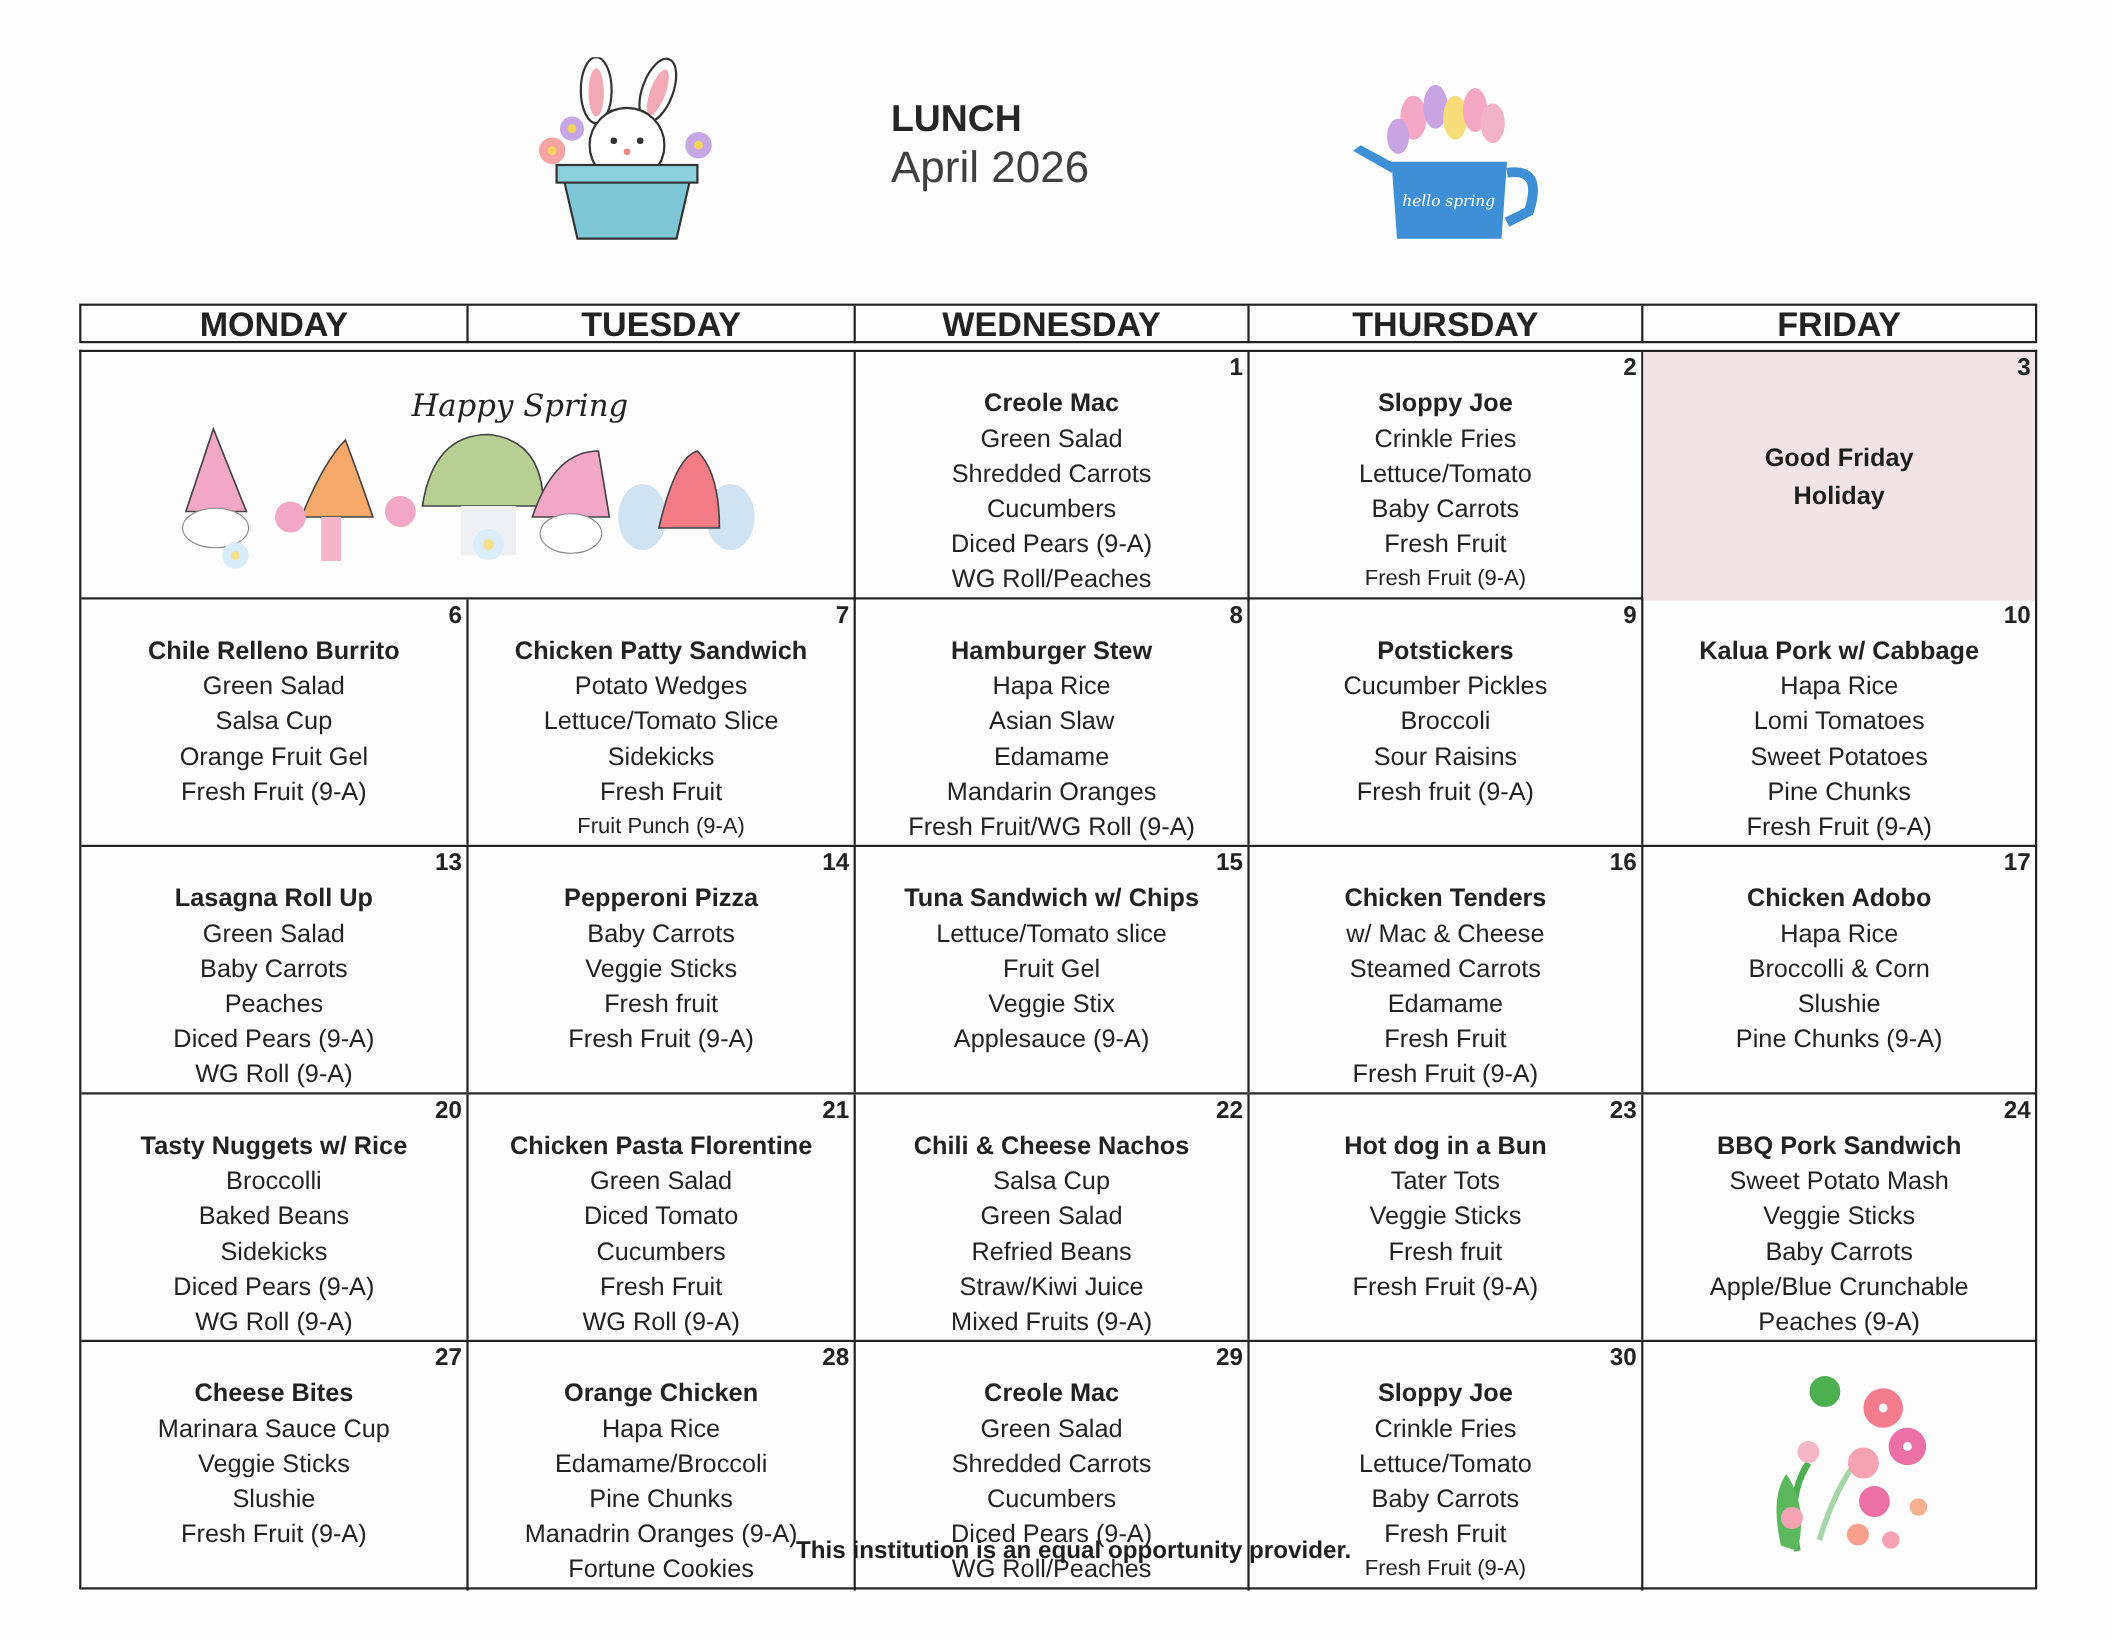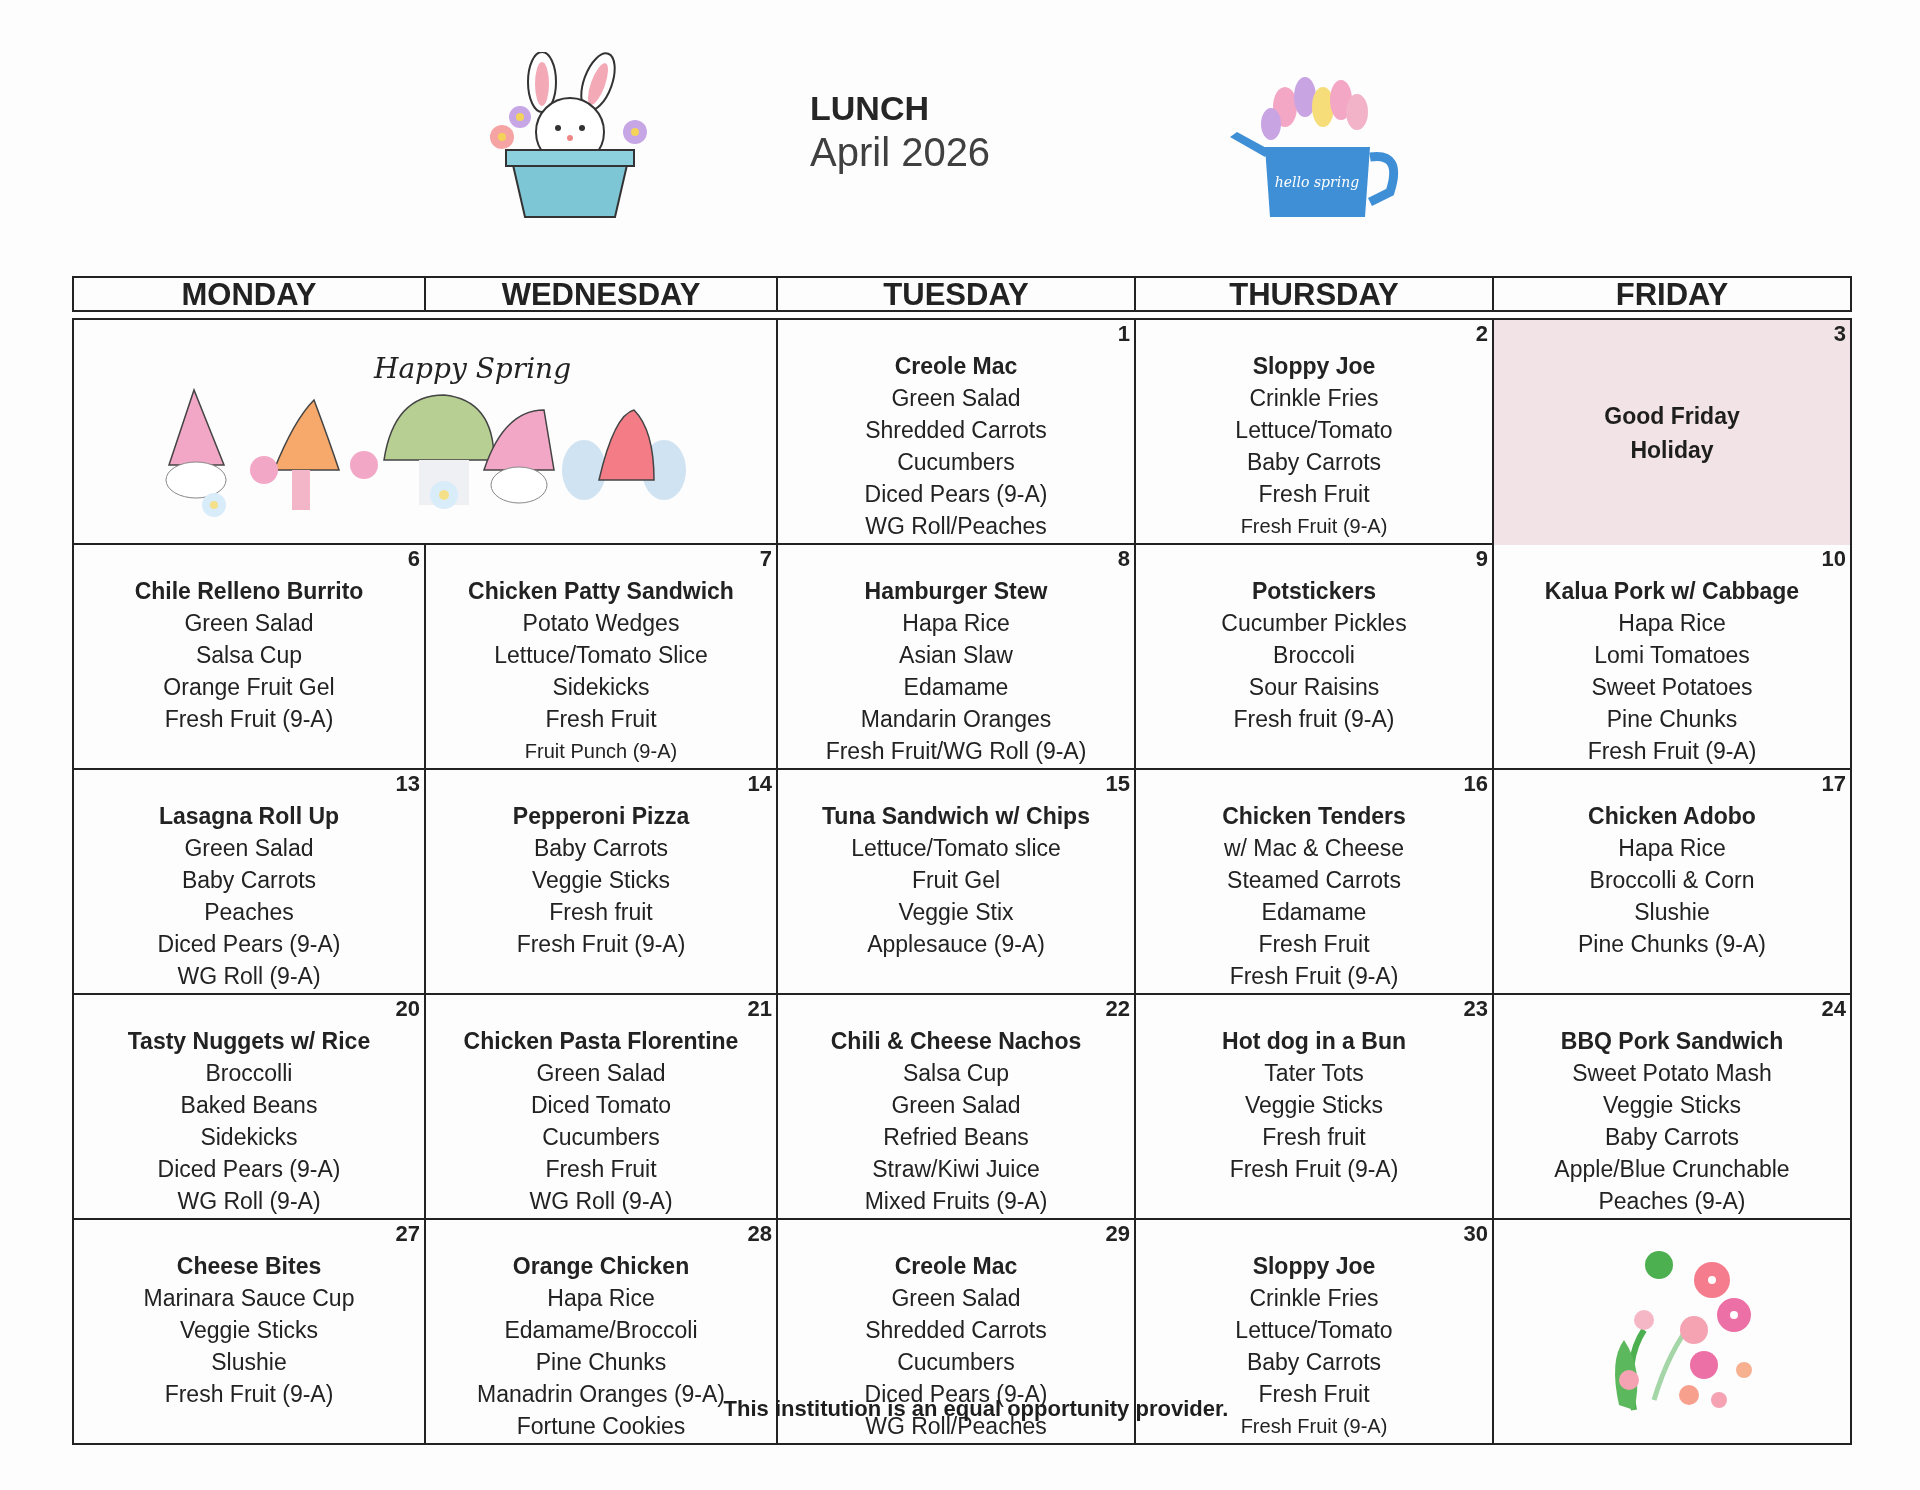--- a/index.html
+++ b/index.html
@@ -90,22 +90,22 @@
     <path d="M40,95 L145,95 L140,165 L45,165 Z" fill="#3f8fd6"></path>
     <path d="M40,105 L5,85 L12,80 L45,98 Z" fill="#3f8fd6"></path>
     <path d="M145,105 Q178,100 165,140 L145,150" fill="none" stroke="#3f8fd6" stroke-width="9"></path>
     <text x="92" y="135" font-size="14" fill="#fff" text-anchor="middle" font-style="italic" font-family="DejaVu Serif, serif">hello spring</text>
   </svg>
 </div>
 
 <div class="calendar">
   <div class="day-head-row">
     <div class="day-head">MONDAY</div>
+    <div class="day-head">TUESDAY</div>
     <div class="day-head">WEDNESDAY</div>
-    <div class="day-head">TUESDAY</div>
     <div class="day-head">THURSDAY</div>
     <div class="day-head">FRIDAY</div>
   </div>
 
   <div class="weeks">
 
     <div class="week">
       <div class="cell art-span">
         <svg width="704" height="221" viewBox="0 0 704 221">
           <text x="300" y="58" font-size="28" font-style="italic" font-family="DejaVu Serif, serif" fill="#222">Happy Spring</text>

